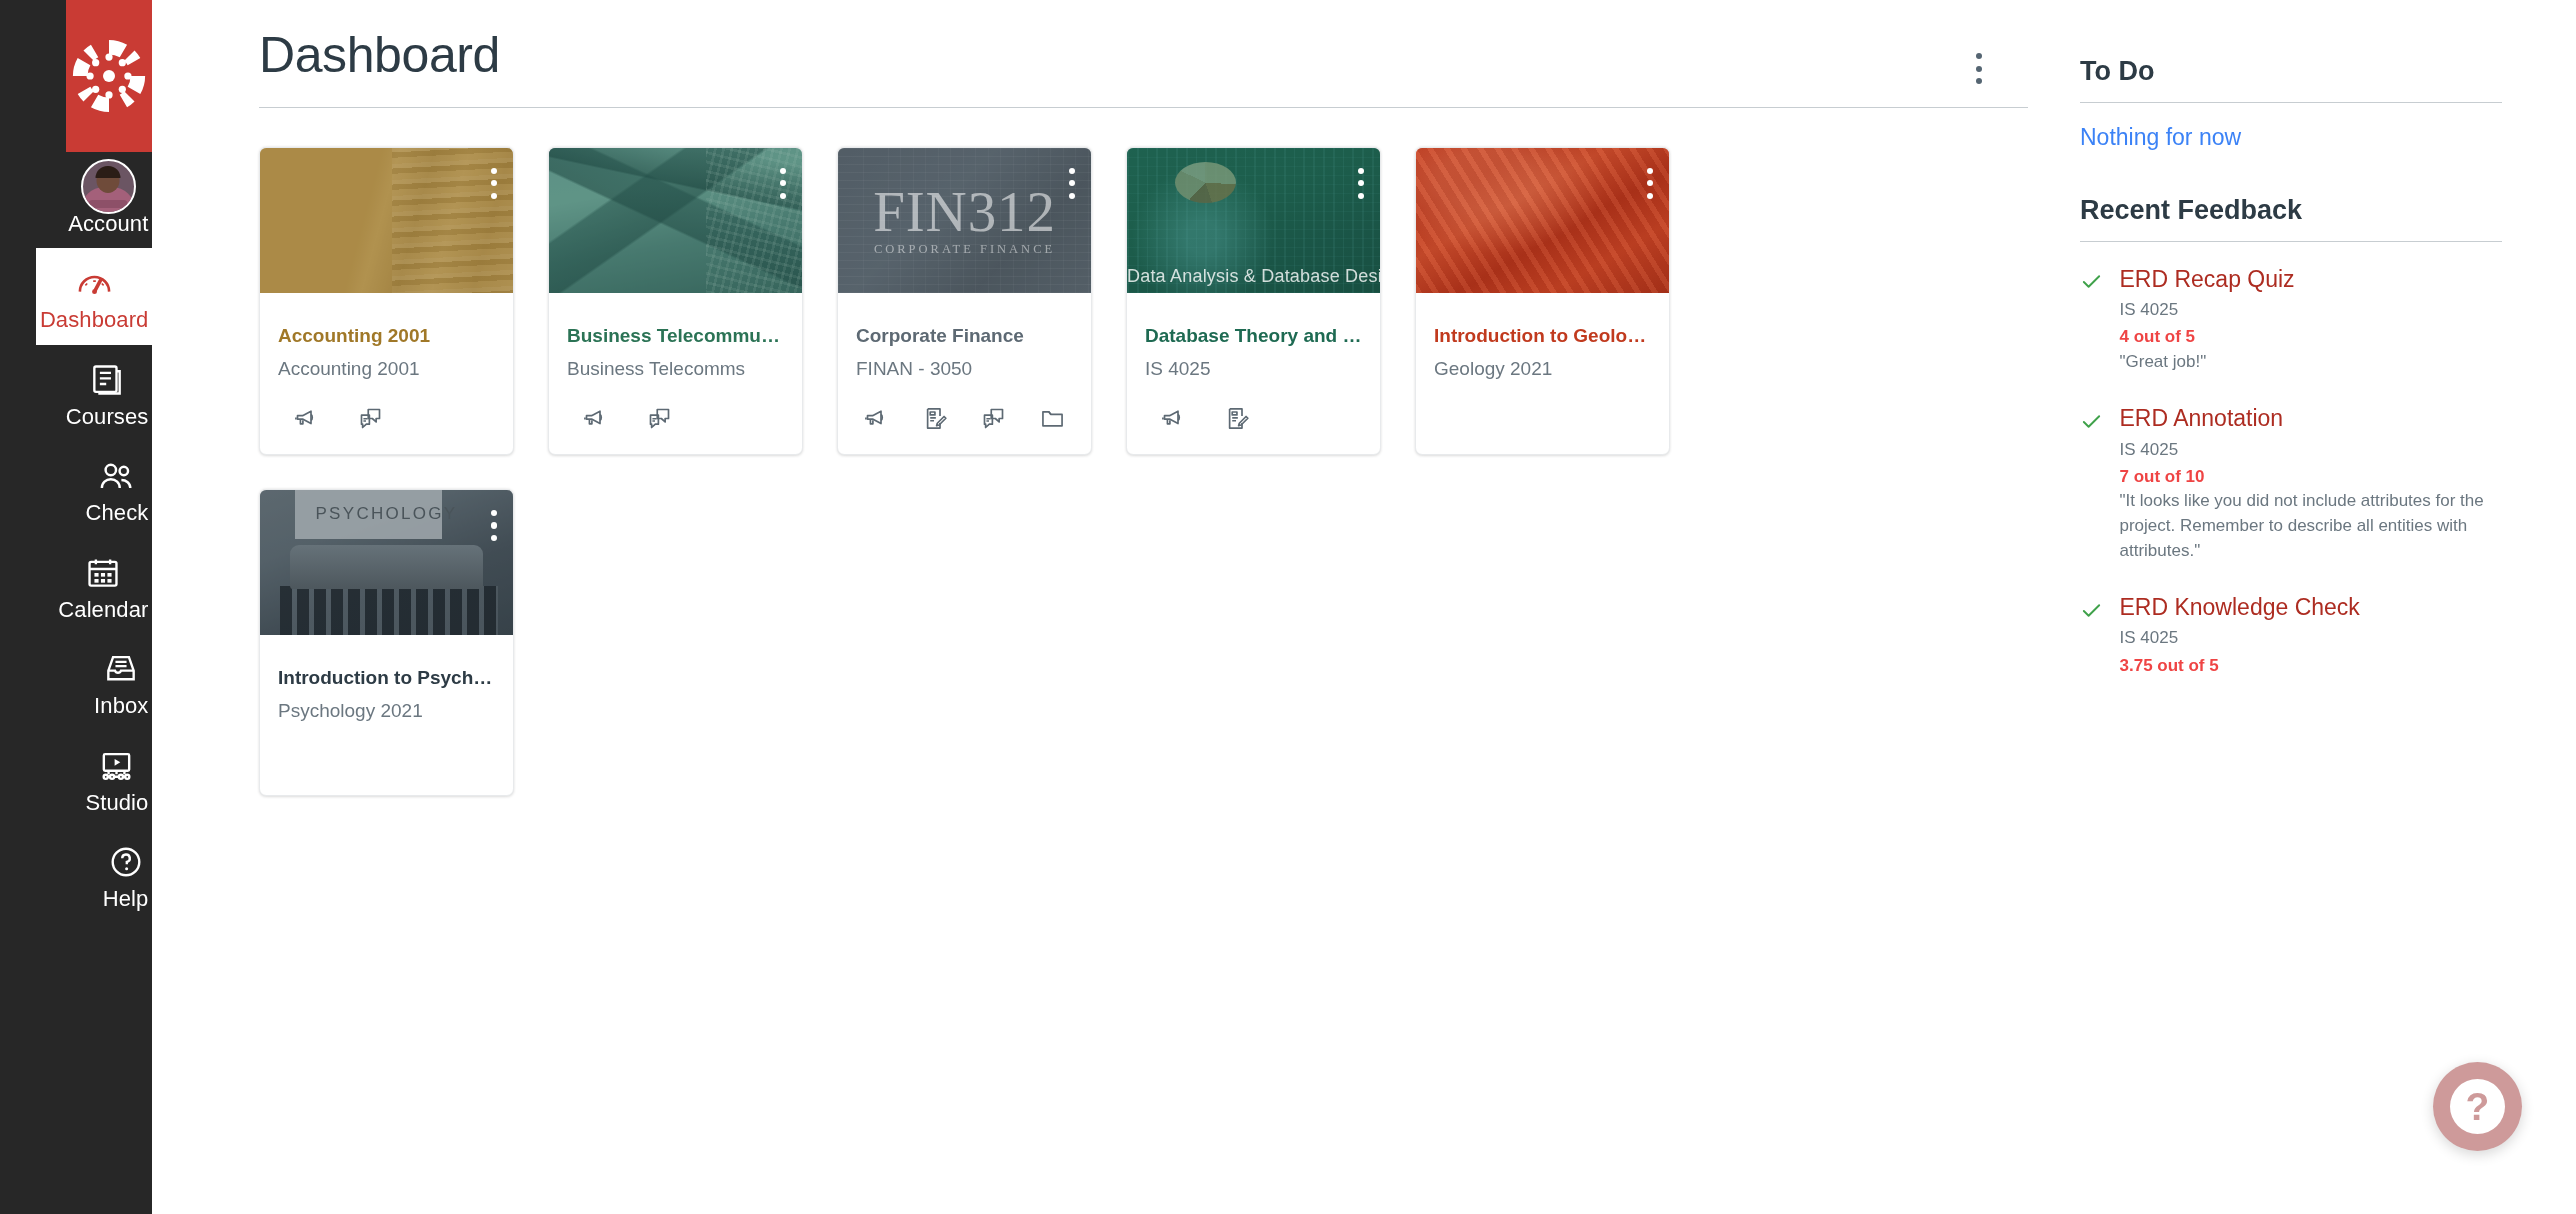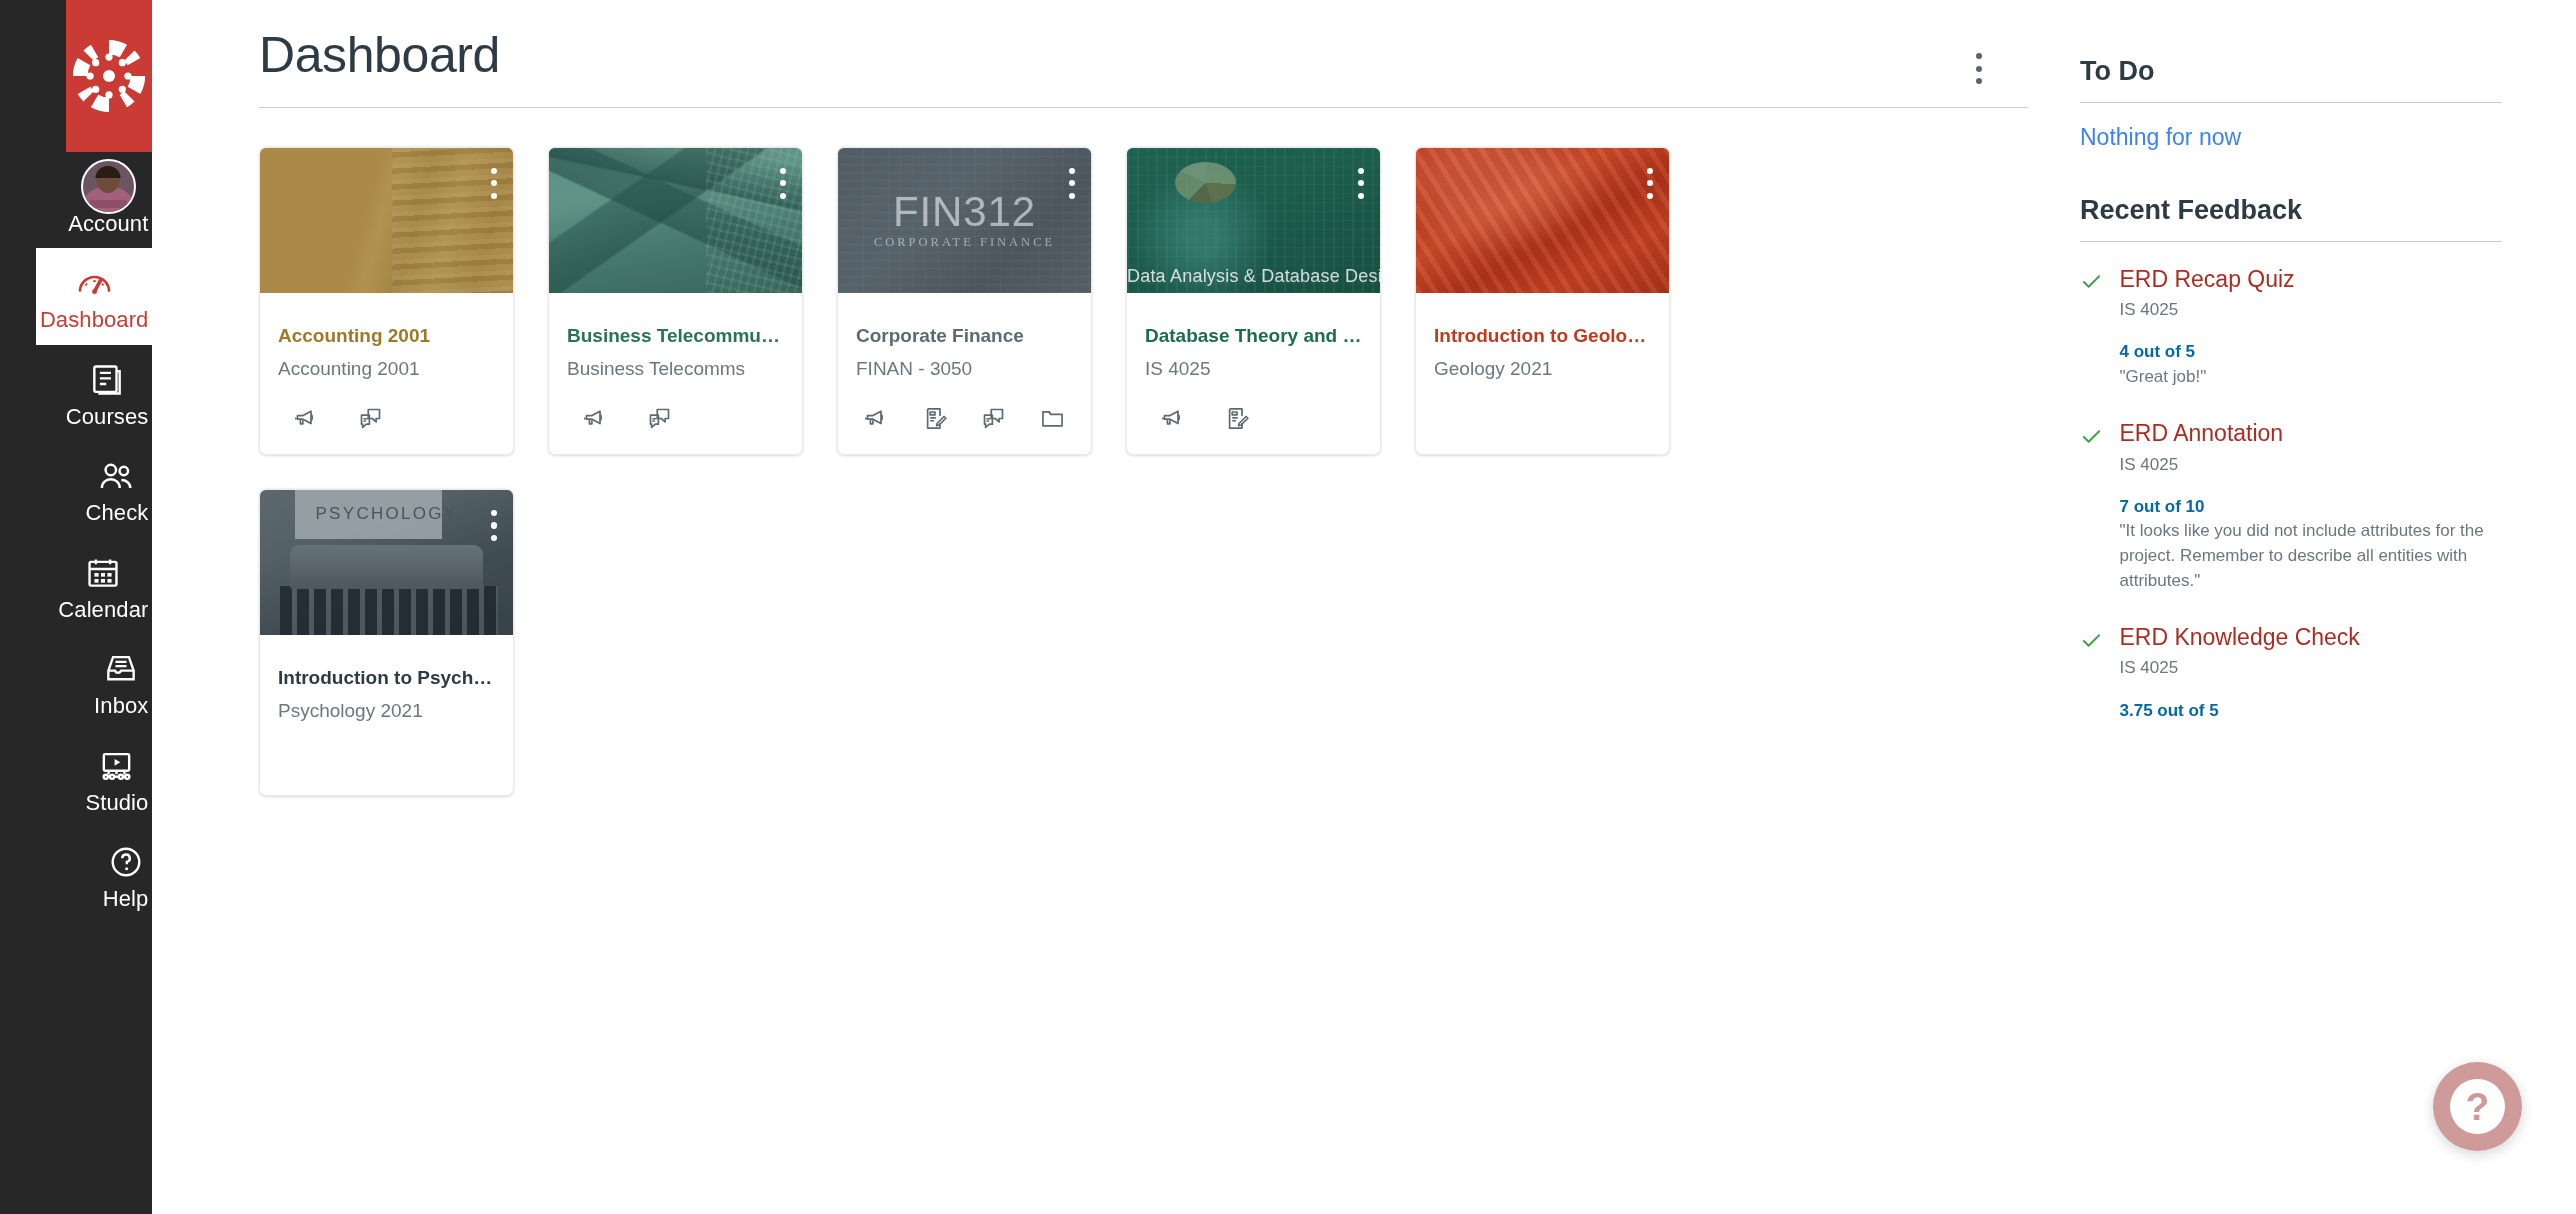--- a/index.html
+++ b/index.html
@@ -148,21 +148,21 @@
   .art-fin { background: linear-gradient(135deg,#4b555d 0%,#545f67 40%,#40494f 70%,#4e585f 100%); }
   .art-fin::before {
     content:""; position:absolute; inset:0;
     background: repeating-linear-gradient(0deg, rgba(255,255,255,.07) 0 0.9px, transparent 0.9px 8px),
                 repeating-linear-gradient(90deg, rgba(255,255,255,.05) 0 0.9px, transparent 0.9px 12.5px);
   }
   .fin-wm {
     position:absolute; inset:0; display:flex; flex-direction:column;
     align-items:center; justify-content:center; z-index:2; gap:1.8px;
   }
-  .fin-wm .t1 { font-family:Liberation Sans, sans-serif; font-size:42px; color: rgba(255,255,255,.55); letter-spacing:0.9px; line-height:1; }
+  .fin-wm .t1 { font-family:Liberation Serif, serif; font-size:57px; color: rgba(255,255,255,.55); letter-spacing:0.9px; line-height:1; }
   .fin-wm .t2 { font-family:"Liberation Serif", serif; font-size:12.5px; color: rgba(255,255,255,.48); letter-spacing:3px; }
   .art-data { background: linear-gradient(160deg,#1f5a4e 0%,#1c5246 38%,#17413c 70%,#123430 100%); }
   .art-data::before {
     content:""; position:absolute; inset:0;
     background:
       radial-gradient(circle at 30% 62%, rgba(140,220,235,.40) 0 8%, transparent 36%),
       repeating-linear-gradient(90deg, rgba(140,215,230,.13) 0 1.8px, transparent 1.8px 9.8px),
       repeating-linear-gradient(0deg, rgba(120,200,215,.09) 0 0.9px, transparent 0.9px 9px);
   }
   .art-data::after {
@@ -207,21 +207,21 @@
   .rb-gap { height: 43px; }
   .fb-list { padding-top: 23px; }
   .fb-item { display: flex; gap: 12.5px; padding-bottom: 30px; }
   .fb-check { flex: 0 0 27px; padding-top: 5.4px; }
   .fb-check svg { display: block; }
   .fb-main { flex: 1 1 auto; }
   .fb-title {
     font-size: 23px; color: #AD2C21; line-height: 1.25; cursor: pointer;
   }
   .fb-course { font-size: 17px; color: #6B7780; margin-top: 5.4px; line-height: 1.3; }
-  .fb-score { font-size: 17px; color: #0369a1; font-weight: 700; margin-top: 20px; line-height: 1.35; }
+  .fb-score { font-size: 17px; color: #ef4444; font-weight: 700; margin-top: 5px; line-height: 1.35; }
   .fb-comment { font-size: 17px; color: #6B7780; margin-top: 0.9px; line-height: 1.45; }
   .btn-grades {
     display: block; width: 100%; text-align: left;
     padding: 18px 19.7px; font-size: 25px; color: #2D3B45;
     background: #F5F5F5; border: 0.9px solid #C7CDD1; border-radius: 3.6px;
     cursor: pointer; font-family: "Liberation Sans", sans-serif; margin-top: 12.5px;
   }
   .help-fab {
     position: absolute; right: 54px; bottom: 64px;
     width: 89px; height: 89px; border-radius: 50%;

